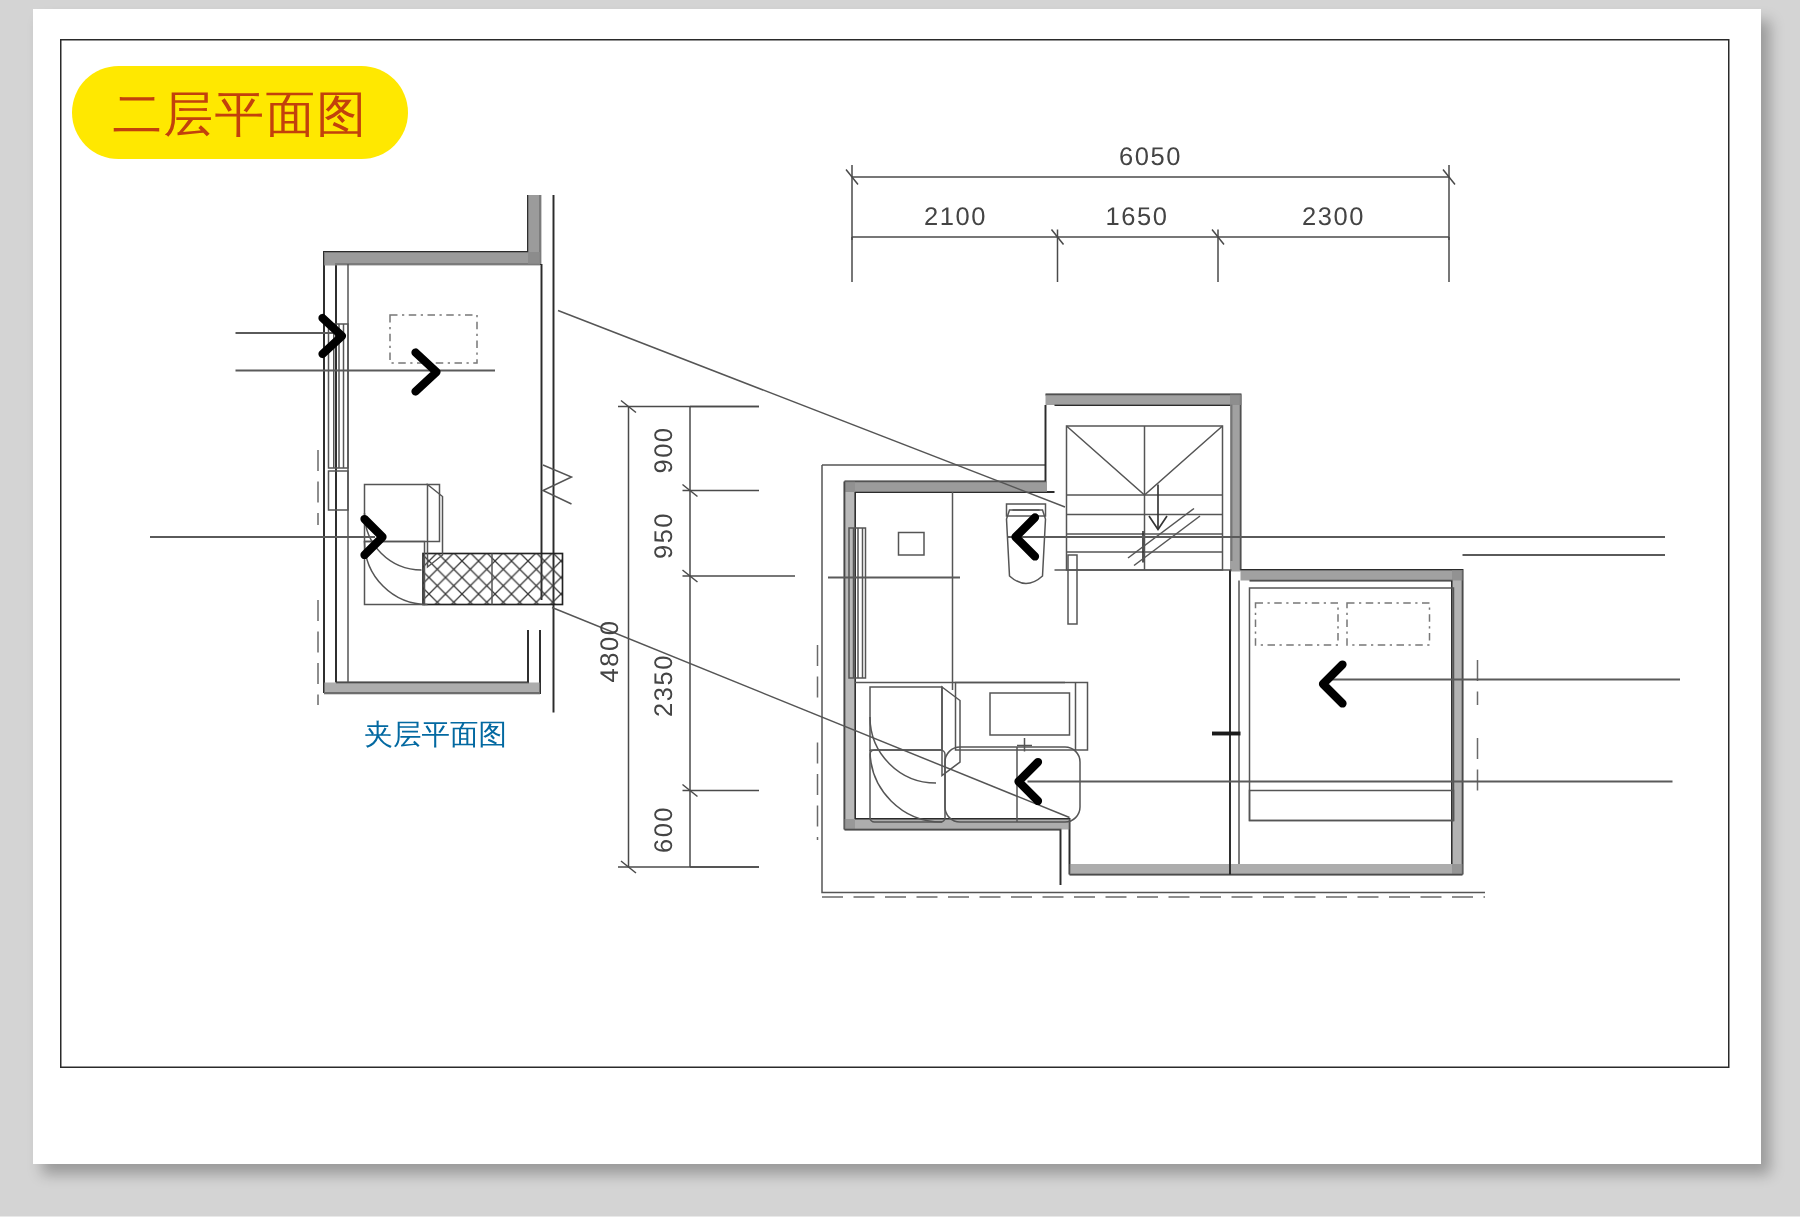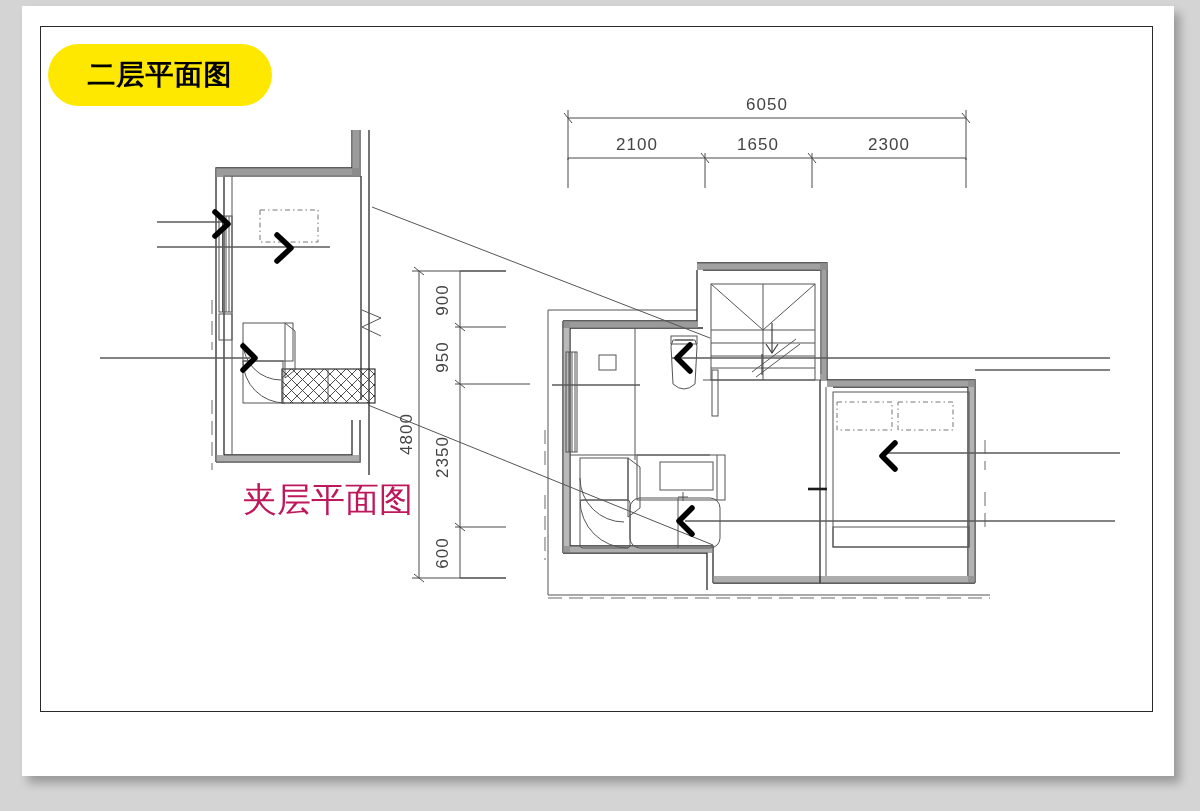--- a/index.html
+++ b/index.html
@@ -46,34 +46,34 @@
     width: 224px;
     height: 62px;
     background: #ffe800;
     border-radius: 34px;
     display: flex;
     align-items: center;
     justify-content: center;
     z-index: 40;
   }
   .title-pill .t {
-    font-size: 28px;
-    font-weight: 700;
-    color: #000000;
+    font-size: 33px;
+    font-weight: 400;
+    color: #c2410c;
     letter-spacing: 1px;
     font-family: "DejaVu Sans", sans-serif;
     line-height: 1;
   }
   
   .sub-caption {
     position: absolute;
     left: 243px;
     top: 477px;
-    font-size: 34px;
-    color: #be185d;
+    font-size: 19px;
+    color: #0369a1;
     font-family: "DejaVu Sans", sans-serif;
     white-space: nowrap;
     z-index: 30;
   }
   
   svg.cad {
     position: absolute;
     left: 0;
     top: 0;
     width: 1200px;

